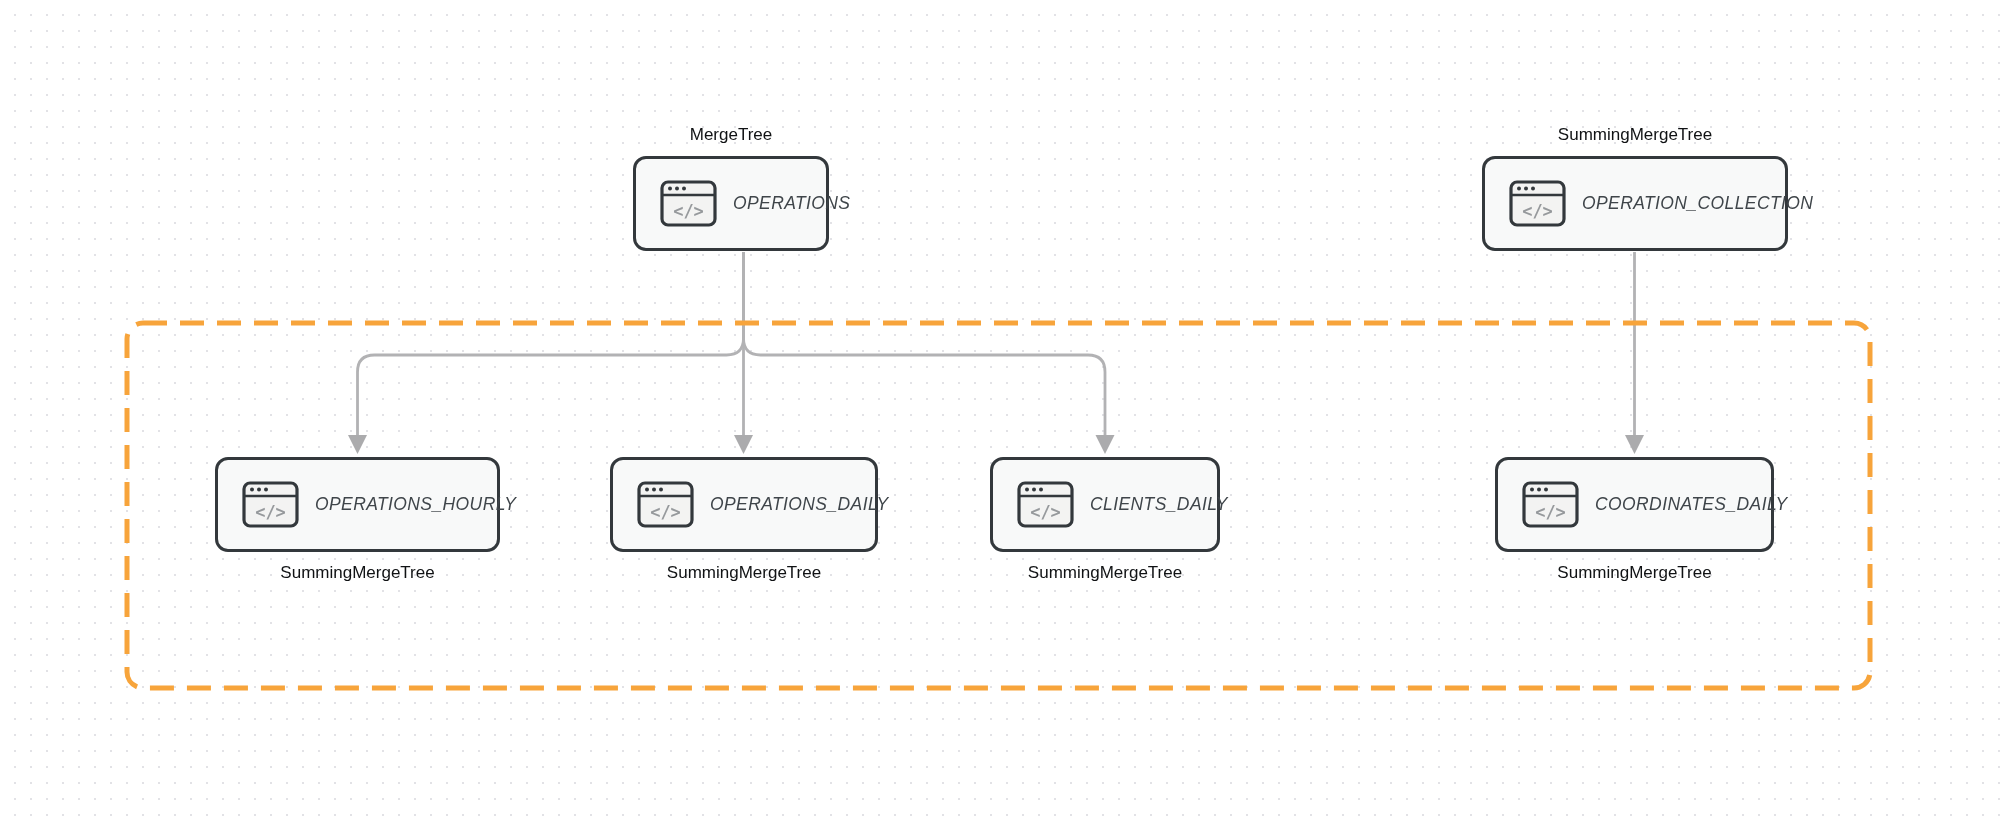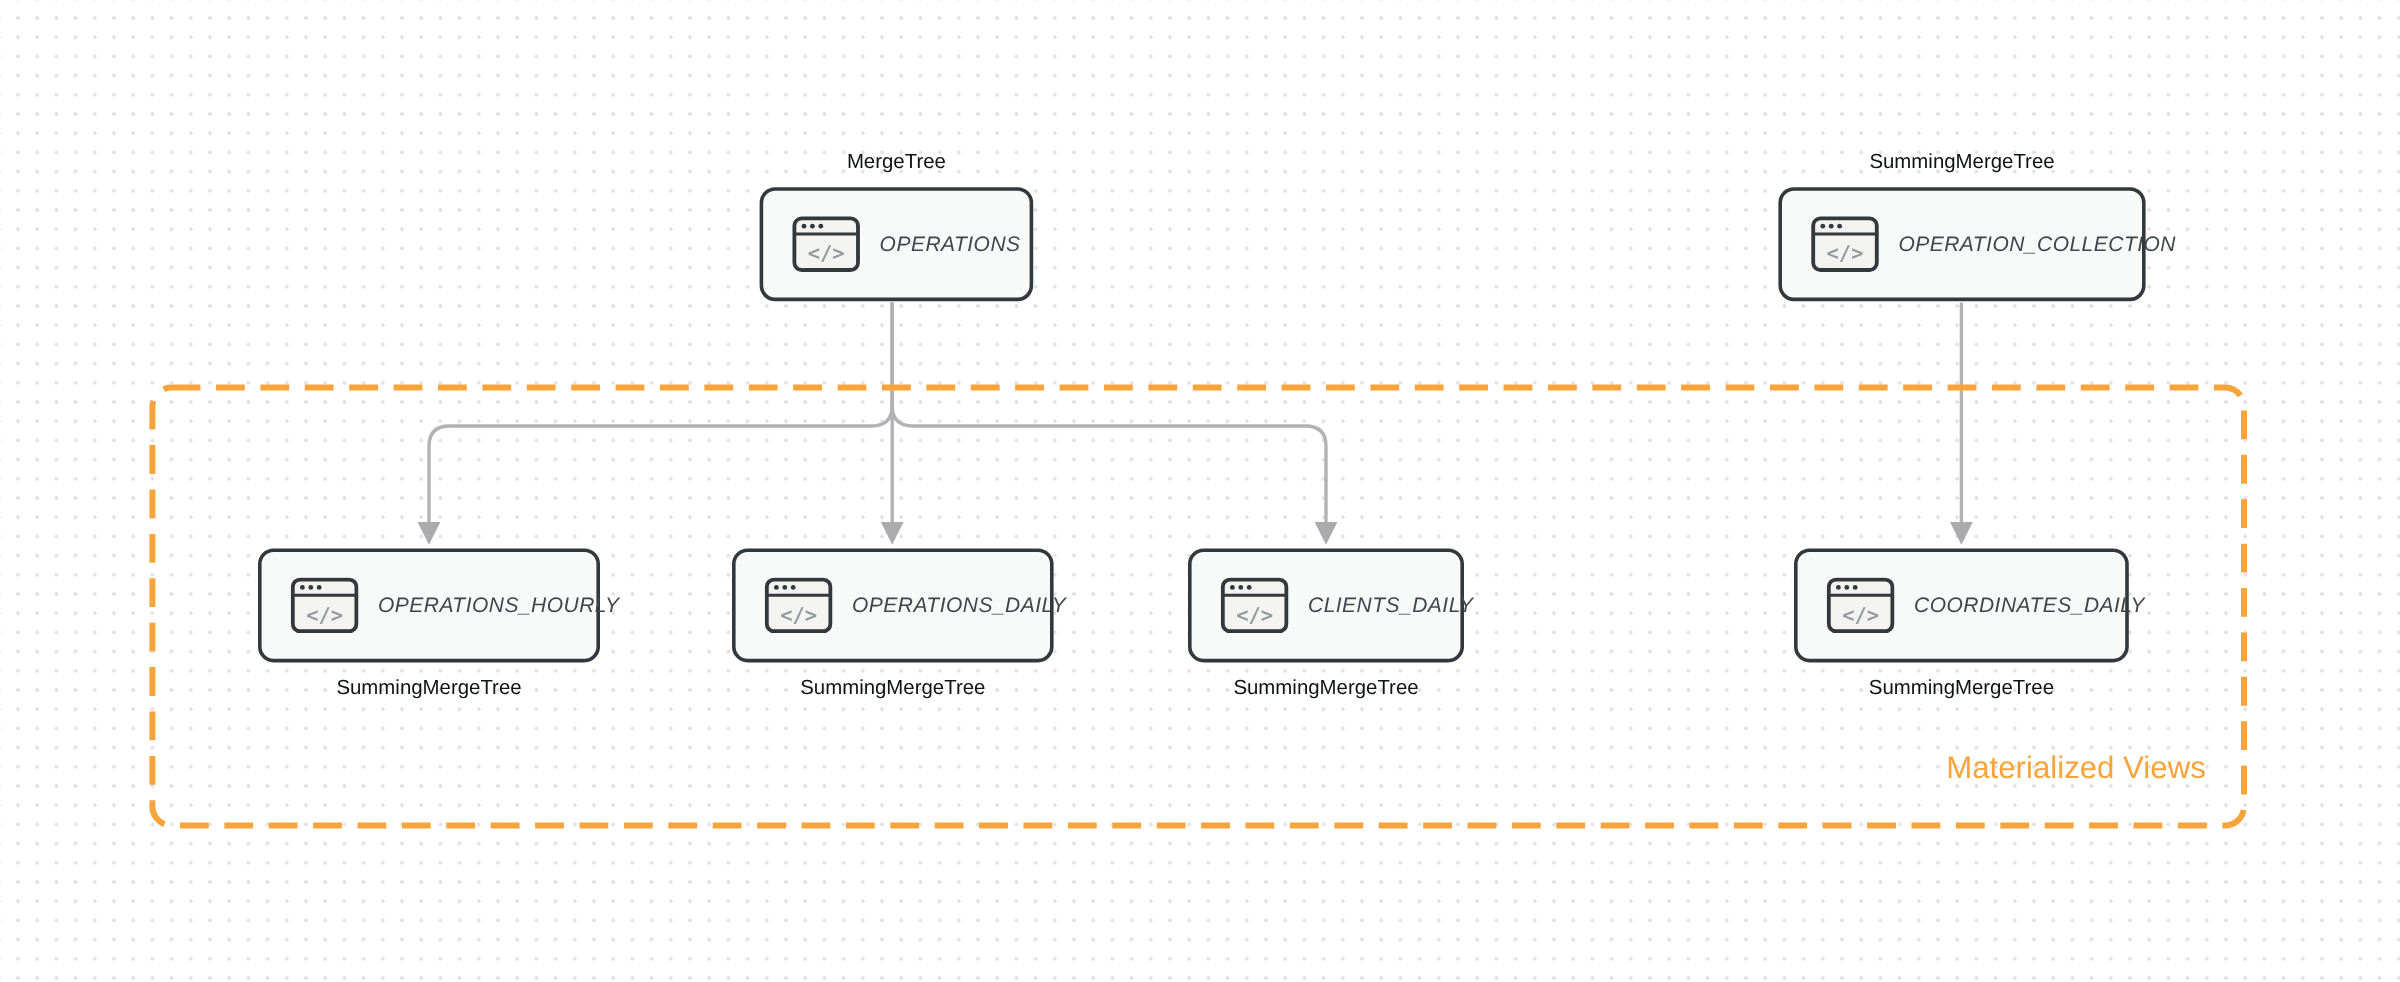--- a/index.html
+++ b/index.html
@@ -57,21 +57,21 @@
     font-size: 17px;
     font-weight: 400;
     color: #101214;
     white-space: nowrap;
   }
   .engine-above { top: -31px; }
   .engine-below { top: calc(100% + 11px); }
   .code-window-icon { flex: 0 0 auto; display: block; }
 
   
-  #node-operations            { left: 633px;  top: 156px; width: 228px; }
+  #node-operations            { left: 633px;  top: 156px; width: 196px; }
   #node-operation-collection  { left: 1482px; top: 156px; width: 306px; }
   #node-operations-hourly     { left: 215px;  top: 457px; width: 285px; }
   #node-operations-daily      { left: 610px;  top: 457px; width: 268px; }
   #node-clients-daily         { left: 990px;  top: 457px; width: 230px; }
   #node-coordinates-daily     { left: 1495px; top: 457px; width: 279px; }
 
   
   .group-label {
     position: absolute;
     left: 1600px;
@@ -188,15 +188,14 @@
         <circle cx="10" cy="8.5" r="2" fill="#33383c"></circle>
         <circle cx="17" cy="8.5" r="2" fill="#33383c"></circle>
         <circle cx="24" cy="8.5" r="2" fill="#33383c"></circle>
         <text x="28.5" y="37" text-anchor="middle" font-family="DejaVu Sans Mono, monospace" font-size="17" font-weight="bold" fill="#96999c">&lt;/&gt;</text>
       </svg>
       <span class="node-title">COORDINATES_DAILY</span>
     </div>
     <div class="engine-label engine-below">SummingMergeTree</div>
   </div>
 
-  <div class="group-label">Materialized Views</div>
 
 </div>
 
 </body></html>

